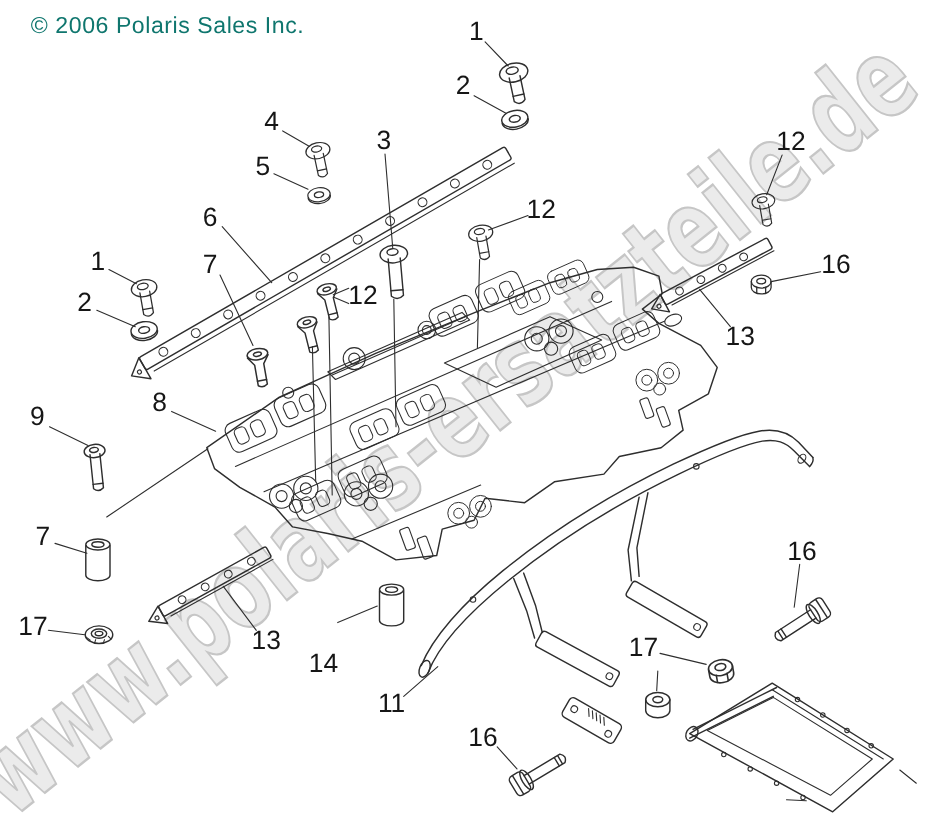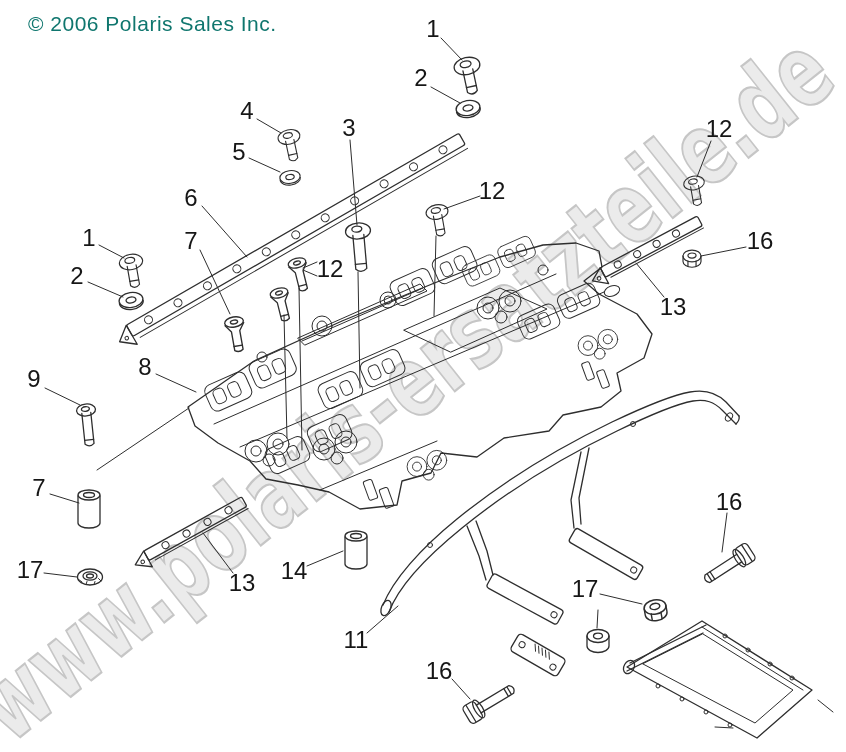--- a/index.html
+++ b/index.html
@@ -314,19 +314,19 @@
 <div class="callout" style="left:719px;top:129px">12</div>
 <div class="callout" style="left:89px;top:238px">1</div>
 <div class="callout" style="left:77px;top:276px">2</div>
 <div class="callout" style="left:760px;top:241px">16</div>
 <div class="callout" style="left:673px;top:307px">13</div>
 <div class="callout" style="left:145px;top:367px">8</div>
 <div class="callout" style="left:34px;top:379px">9</div>
 <div class="callout" style="left:39px;top:488px">7</div>
 <div class="callout" style="left:30px;top:570px">17</div>
 <div class="callout" style="left:242px;top:583px">13</div>
-<div class="callout" style="left:294px;top:571px">14</div>
+<div class="callout" style="left:294px;top:604px">14</div>
 <div class="callout" style="left:356px;top:640px">11</div>
 <div class="callout" style="left:585px;top:589px">17</div>
 <div class="callout" style="left:729px;top:502px">16</div>
 <div class="callout" style="left:439px;top:671px">16</div>
 
 </div>
 
 </body></html>

